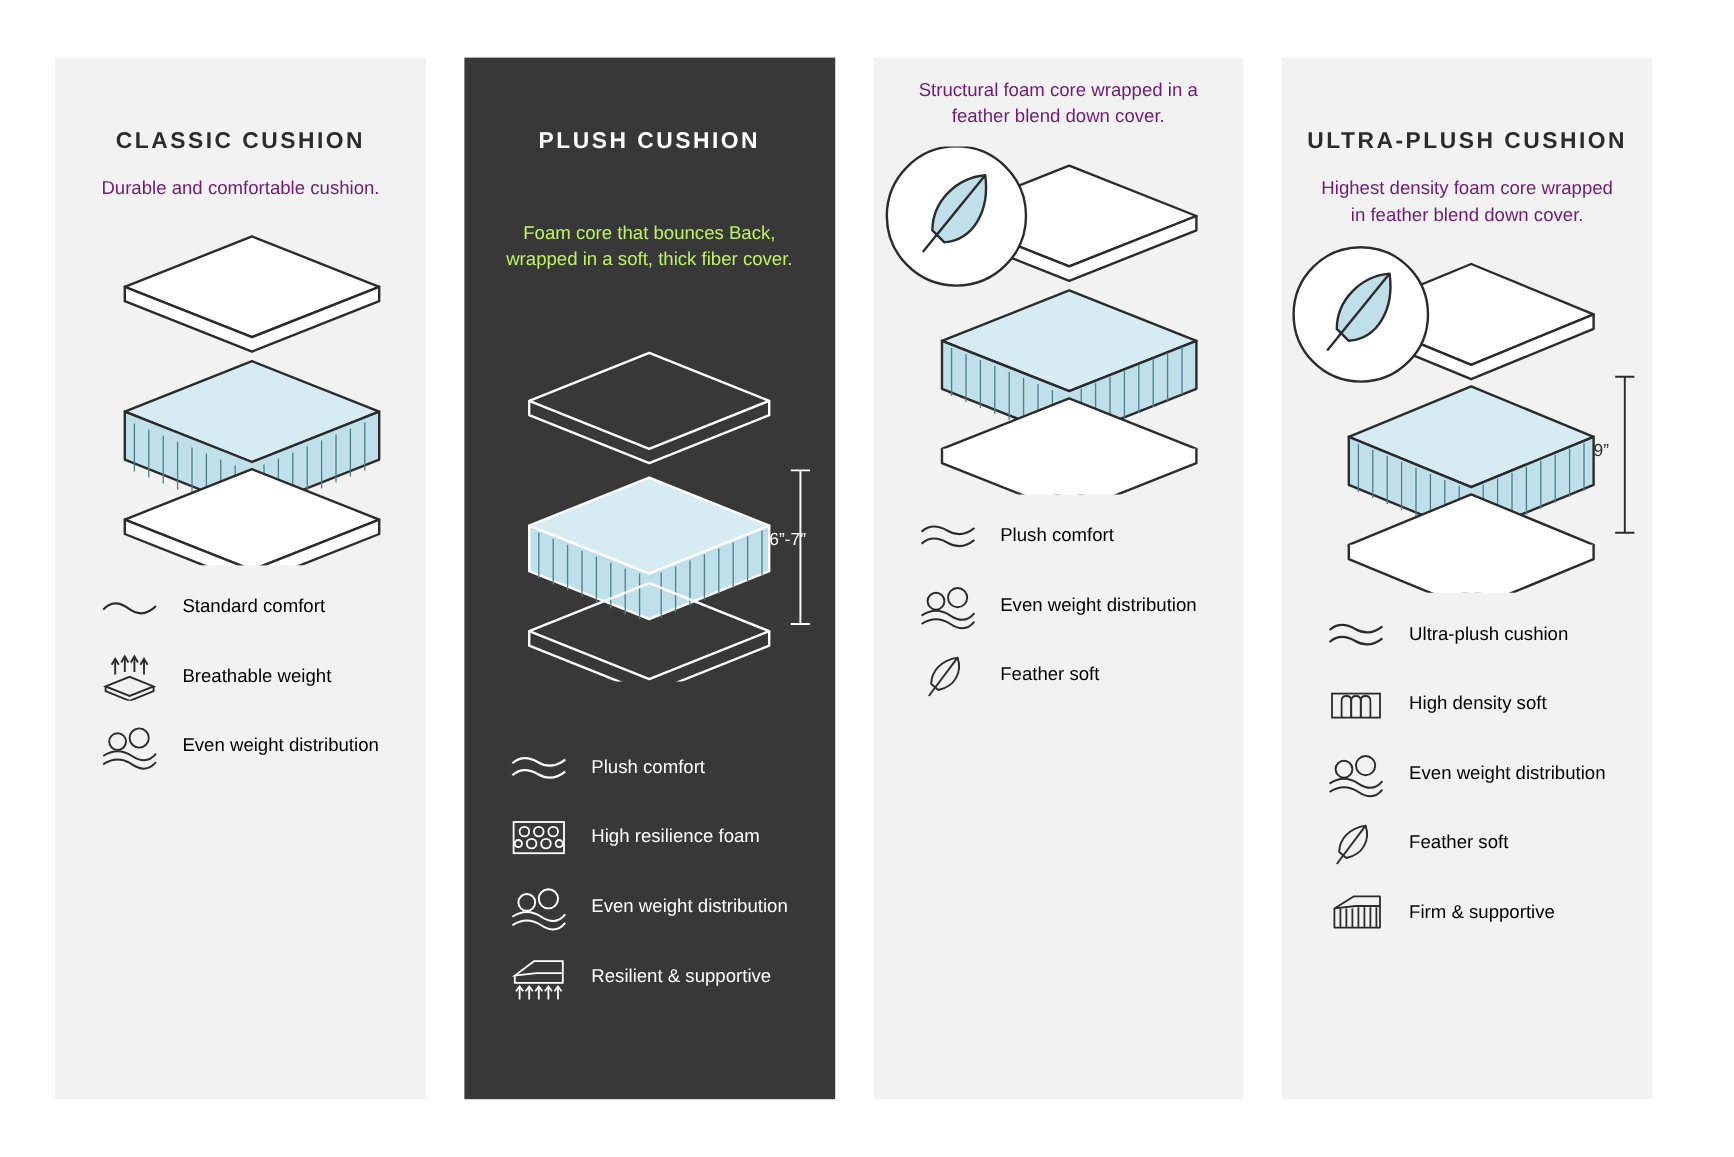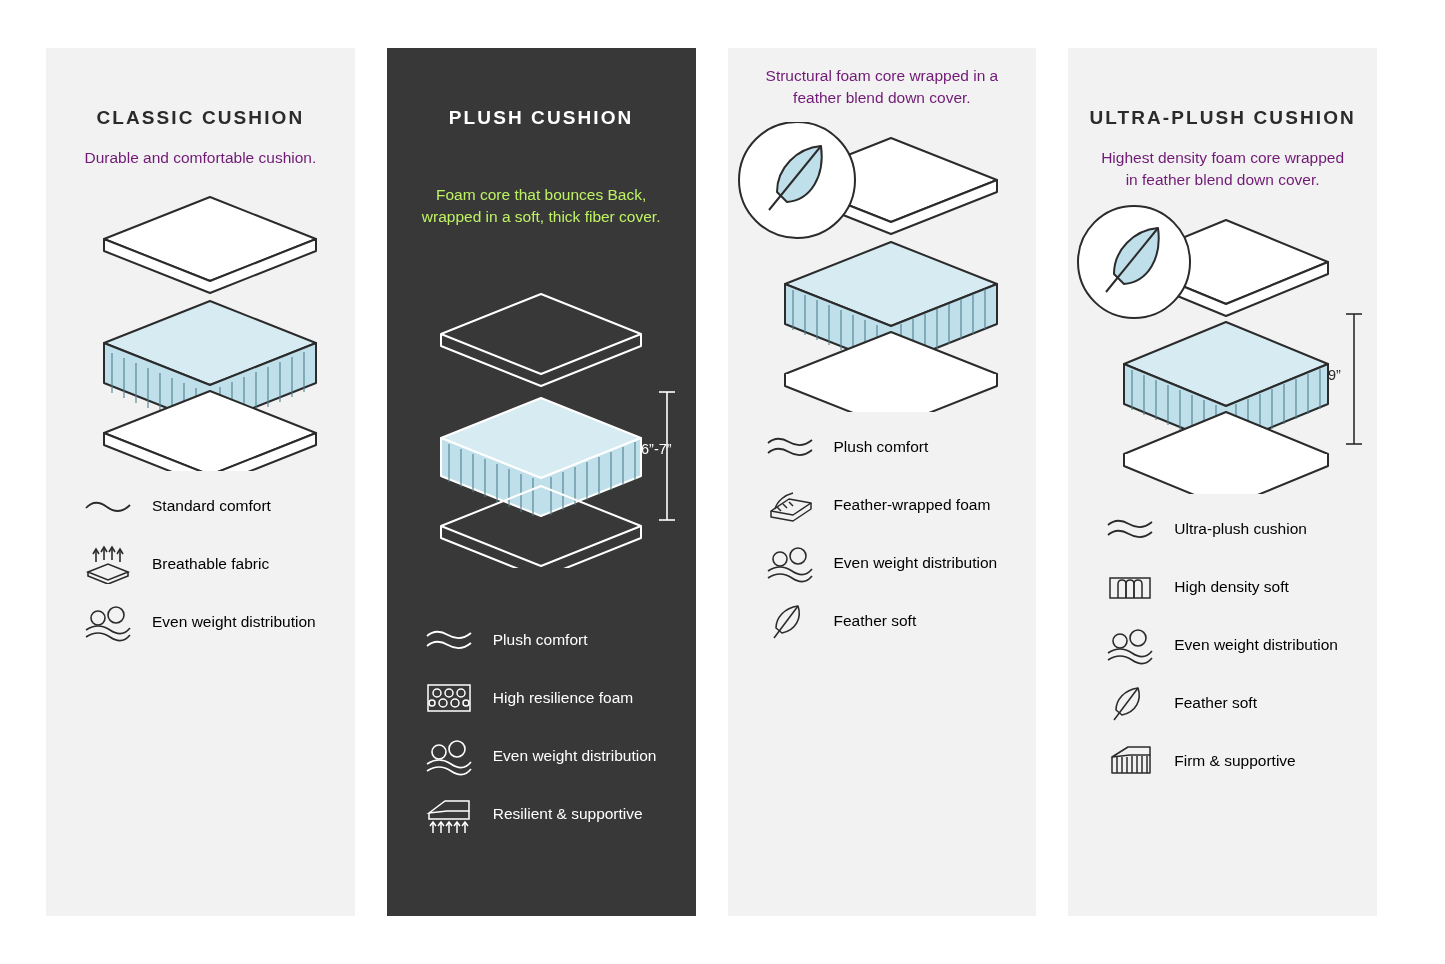--- a/index.html
+++ b/index.html
@@ -164,21 +164,21 @@
           <span class="ficon">
             <svg width="52" height="40" viewBox="0 0 52 40">
               <g fill="none" stroke="#2b2b2b" stroke-width="1.6">
                 <path d="M6 28 L26 20 L46 28 L26 36 Z"></path>
                 <path d="M6 28 L6 32 L26 40 L46 32 L46 28"></path>
                 <path d="M14 18 L14 6 M22 16 L22 4 M30 16 L30 4 M38 18 L38 6"></path>
                 <path d="M11 10 L14 5 L17 10 M19 8 L22 3 L25 8 M27 8 L30 3 L33 8 M35 10 L38 5 L41 10"></path>
               </g>
             </svg>
           </span>
-          <span class="flabel">Breathable fabric</span>
+          <span class="flabel">Breathable weight</span>
         </div>
         <div class="feature">
           <span class="ficon">
             <svg width="52" height="40" viewBox="0 0 52 40">
               <g fill="none" stroke="#2b2b2b" stroke-width="1.6">
                 <circle cx="16" cy="16" r="7"></circle>
                 <circle cx="34" cy="13" r="8"></circle>
                 <path d="M4 28 Q16 20 28 28 T48 26"></path>
                 <path d="M4 35 Q16 27 28 35 T48 33"></path>
               </g>
@@ -346,33 +346,20 @@
               <g fill="none" stroke="#2b2b2b" stroke-width="1.8">
                 <path d="M3 10 Q12 2 24 9 T47 7"></path>
                 <path d="M3 20 Q12 12 24 19 T47 17"></path>
               </g>
             </svg>
           </span>
           <span class="flabel">Plush comfort</span>
         </div>
         <div class="feature">
           <span class="ficon">
-            <svg width="54" height="40" viewBox="0 0 54 40">
-              <g fill="none" stroke="#2b2b2b" stroke-width="1.5" stroke-linejoin="round">
-                <path d="M8 26 L26 14 L48 18 L30 30 Z"></path>
-                <path d="M8 26 L8 32 L30 36 L48 24 L48 18"></path>
-                <path d="M14 22 L18 26 M20 19 L24 23 M26 17 L30 21"></path>
-                <path d="M30 8 C22 10 14 16 12 24"></path>
-              </g>
-            </svg>
-          </span>
-          <span class="flabel">Feather-wrapped foam</span>
-        </div>
-        <div class="feature">
-          <span class="ficon">
             <svg width="52" height="40" viewBox="0 0 52 40">
               <g fill="none" stroke="#2b2b2b" stroke-width="1.6">
                 <circle cx="16" cy="16" r="7"></circle>
                 <circle cx="34" cy="13" r="8"></circle>
                 <path d="M4 28 Q16 20 28 28 T48 26"></path>
                 <path d="M4 35 Q16 27 28 35 T48 33"></path>
               </g>
             </svg>
           </span>
           <span class="flabel">Even weight distribution</span>

